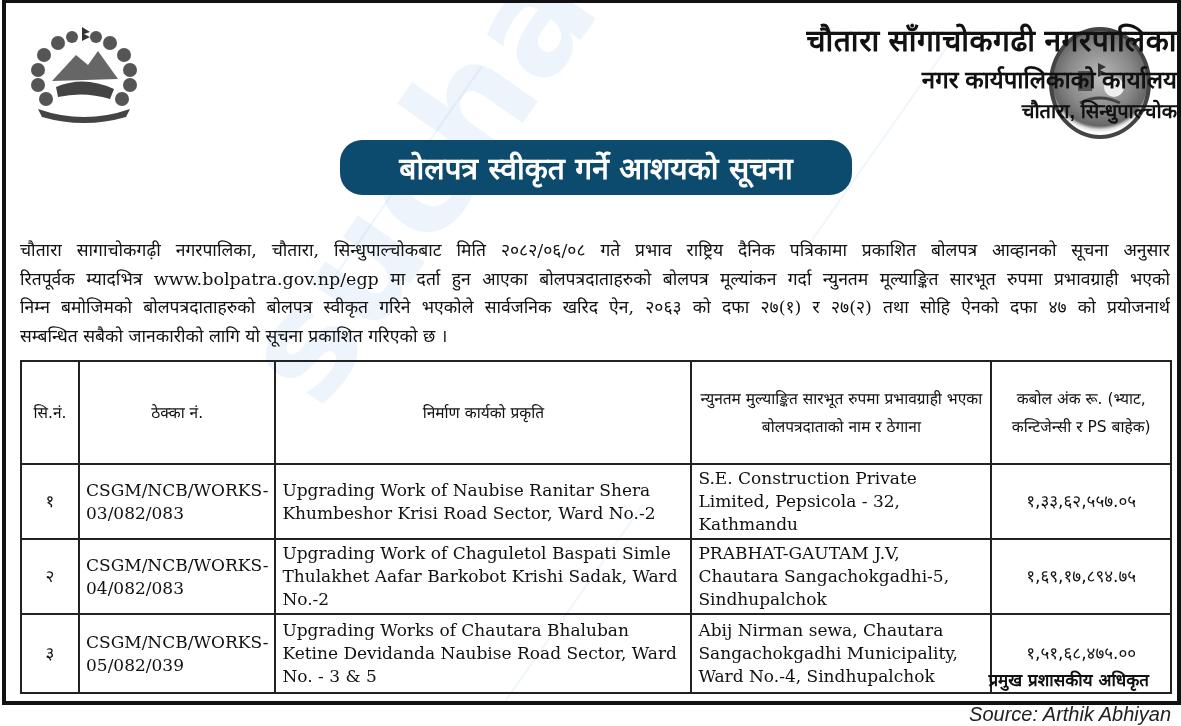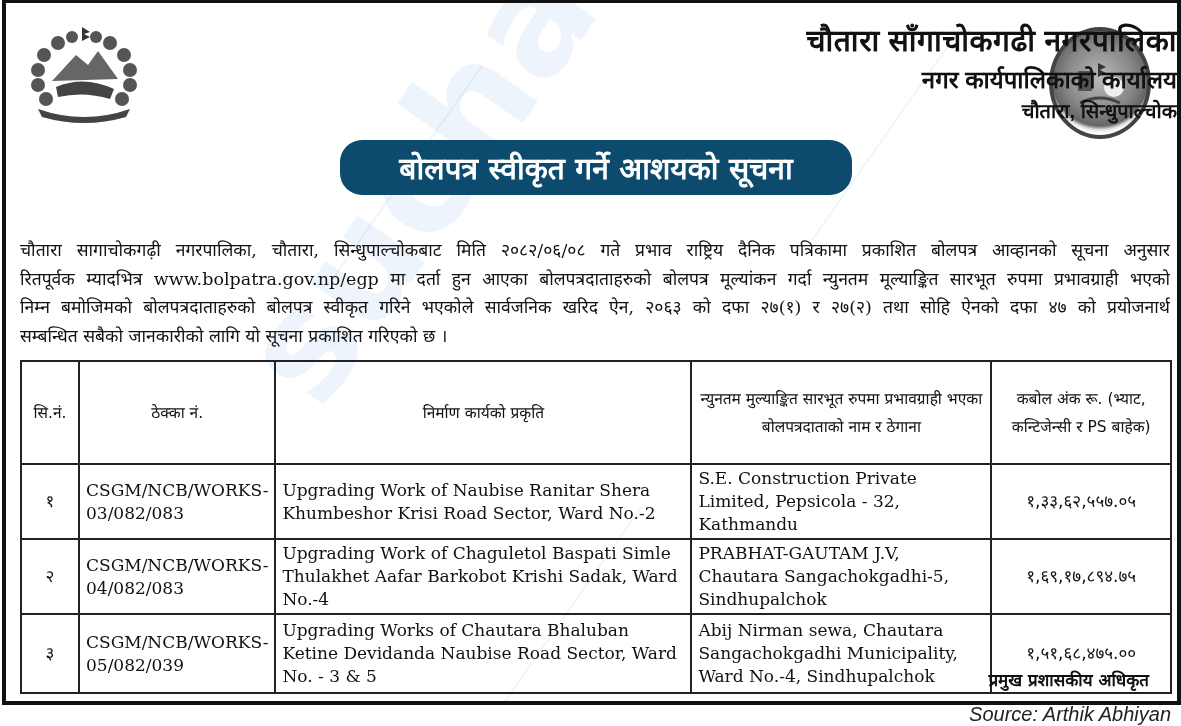--- a/index.html
+++ b/index.html
@@ -108,21 +108,21 @@
       <tr class="r1">
         <td class="c-sn">१</td>
         <td class="c-id">CSGM/NCB/WORKS-03/082/083</td>
         <td class="c-work">Upgrading Work of Naubise Ranitar Shera Khumbeshor Krisi Road Sector, Ward No.-2</td>
         <td class="c-bidder">S.E. Construction Private Limited, Pepsicola - 32, Kathmandu</td>
         <td class="c-amt">१,३३,६२,५५७.०५</td>
       </tr>
       <tr class="r2">
         <td class="c-sn">२</td>
         <td class="c-id">CSGM/NCB/WORKS-04/082/083</td>
-        <td class="c-work">Upgrading Work of Chaguletol Baspati Simle Thulakhet Aafar Barkobot Krishi Sadak, Ward No.-4</td>
+        <td class="c-work">Upgrading Work of Chaguletol Baspati Simle Thulakhet Aafar Barkobot Krishi Sadak, Ward No.-2</td>
         <td class="c-bidder">PRABHAT-GAUTAM J.V, Chautara Sangachokgadhi-5, Sindhupalchok</td>
         <td class="c-amt">१,६९,१७,८९४.७५</td>
       </tr>
       <tr class="r3">
         <td class="c-sn">३</td>
         <td class="c-id">CSGM/NCB/WORKS-05/082/039</td>
         <td class="c-work">Upgrading Works of Chautara Bhaluban Ketine Devidanda Naubise Road Sector, Ward No. - 3 &amp; 5</td>
         <td class="c-bidder">Abij Nirman sewa, Chautara Sangachokgadhi Municipality, Ward No.-4, Sindhupalchok</td>
         <td class="c-amt">१,५१,६८,४७५.००</td>
       </tr>

